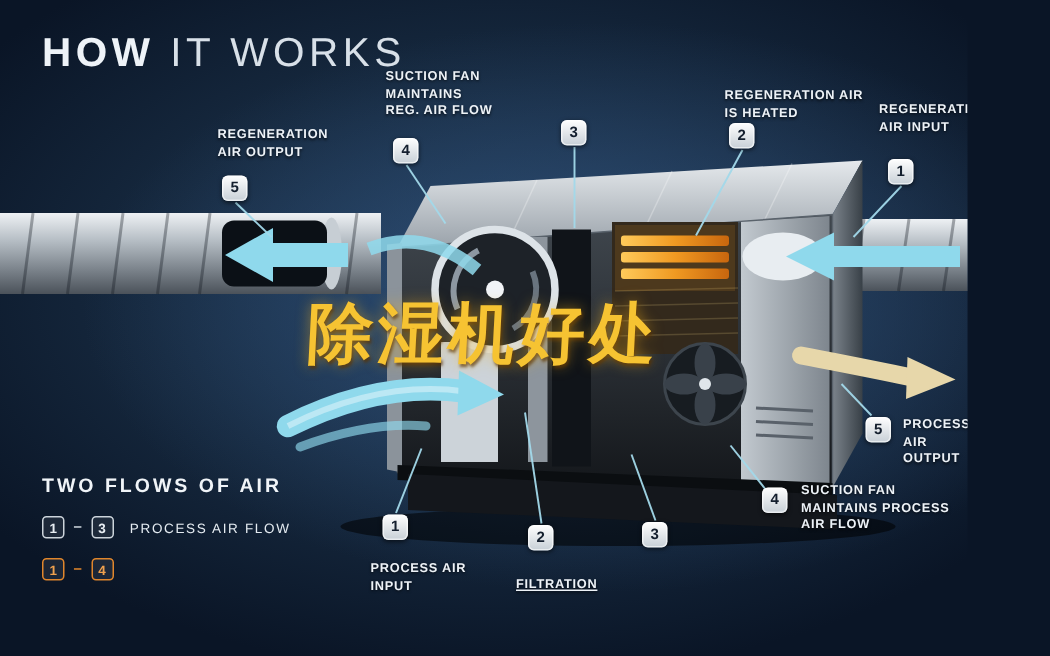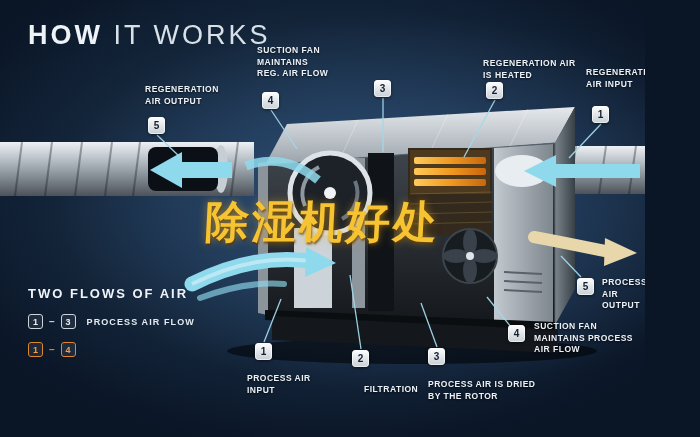--- a/index.html
+++ b/index.html
@@ -25,29 +25,29 @@
     display:flex; align-items:center; justify-content:center;
     box-shadow:0 1px 3px rgba(0,0,0,.55), inset 0 0 0 1px rgba(255,255,255,.6);
   }
   .watermark {
     position:absolute; left:0; right:0; top:193px; text-align:center;
     font-size:44px; font-weight:700; letter-spacing:3px; color:#f6c332;
     transform:skewX(-3deg);
     text-shadow:0 0 9px rgba(242,176,30,.55), 1px 2px 2px rgba(70,35,0,.7);
   }
   .legend { position:absolute; left:28px; top:286px; }
-  .legend-heading { font-size:13px; font-weight:700; letter-spacing:2px; color:#f0f4f8; }
+  .legend-heading { font-size:13px; font-weight:700; letter-spacing:2px; color:#f0f4f8;margin-top:30px; }
   .legend-row { display:flex; align-items:center; gap:6px; margin-top:13px; }
   .lbadge {
     width:15px; height:15px; border-radius:3px; border:1px solid #ccd4db;
     color:#e8eef3; font-size:9px; font-weight:700; background:rgba(255,255,255,.07);
     display:flex; align-items:center; justify-content:center;
   }
   .legend-row .dash { color:#ccd4db; font-size:10px; font-weight:700; }
-  .legend-row .ltext { font-size:9px; font-weight:700; letter-spacing:1.1px; color:#e4ebf1; margin-left:5px; }
+  .legend-row .ltext { font-size:9px; font-weight:400; letter-spacing:1.1px; color:#e4ebf1; margin-left:5px; }
   .legend-row.orange .lbadge { border-color:#e0862c; color:#f0a14e; }
   .legend-row.orange .dash { color:#e0862c; }
 </style>
 </head>
 <body>
 
 <div class="stage">
 
   <svg class="scene" width="700" height="437" viewBox="0 0 700 437">
     <defs>
@@ -208,23 +208,21 @@
 REG. AIR FLOW</div>
   <div class="callout-label" style="left:483px;top:58px;">REGENERATION AIR
 IS HEATED</div>
   <div class="callout-label" style="left:586px;top:67px;">REGENERATION
 AIR INPUT</div>
   <div class="callout-label" style="left:602px;top:277px;">PROCESS AIR
 OUTPUT</div>
   <div class="callout-label" style="left:534px;top:321px;">SUCTION FAN
 MAINTAINS PROCESS
 AIR FLOW</div>
-  <div class="callout-label" style="left:428px;top:379px;">PROCESS AIR IS DRIED
-BY THE ROTOR</div>
-  <div class="callout-label" style="left:364px;top:384px;">FILTRATION</div>
+  <div class="callout-label" style="left:344px;top:384px;text-decoration:underline;">FILTRATION</div>
   <div class="callout-label" style="left:247px;top:373px;">PROCESS AIR
 INPUT</div>
 
   <div class="badge" style="left:148px;top:117px;">5</div>
   <div class="badge" style="left:262px;top:92px;">4</div>
   <div class="badge" style="left:374px;top:80px;">3</div>
   <div class="badge" style="left:486px;top:82px;">2</div>
   <div class="badge" style="left:592px;top:106px;">1</div>
   <div class="badge" style="left:577px;top:278px;">5</div>
   <div class="badge" style="left:508px;top:325px;">4</div>

